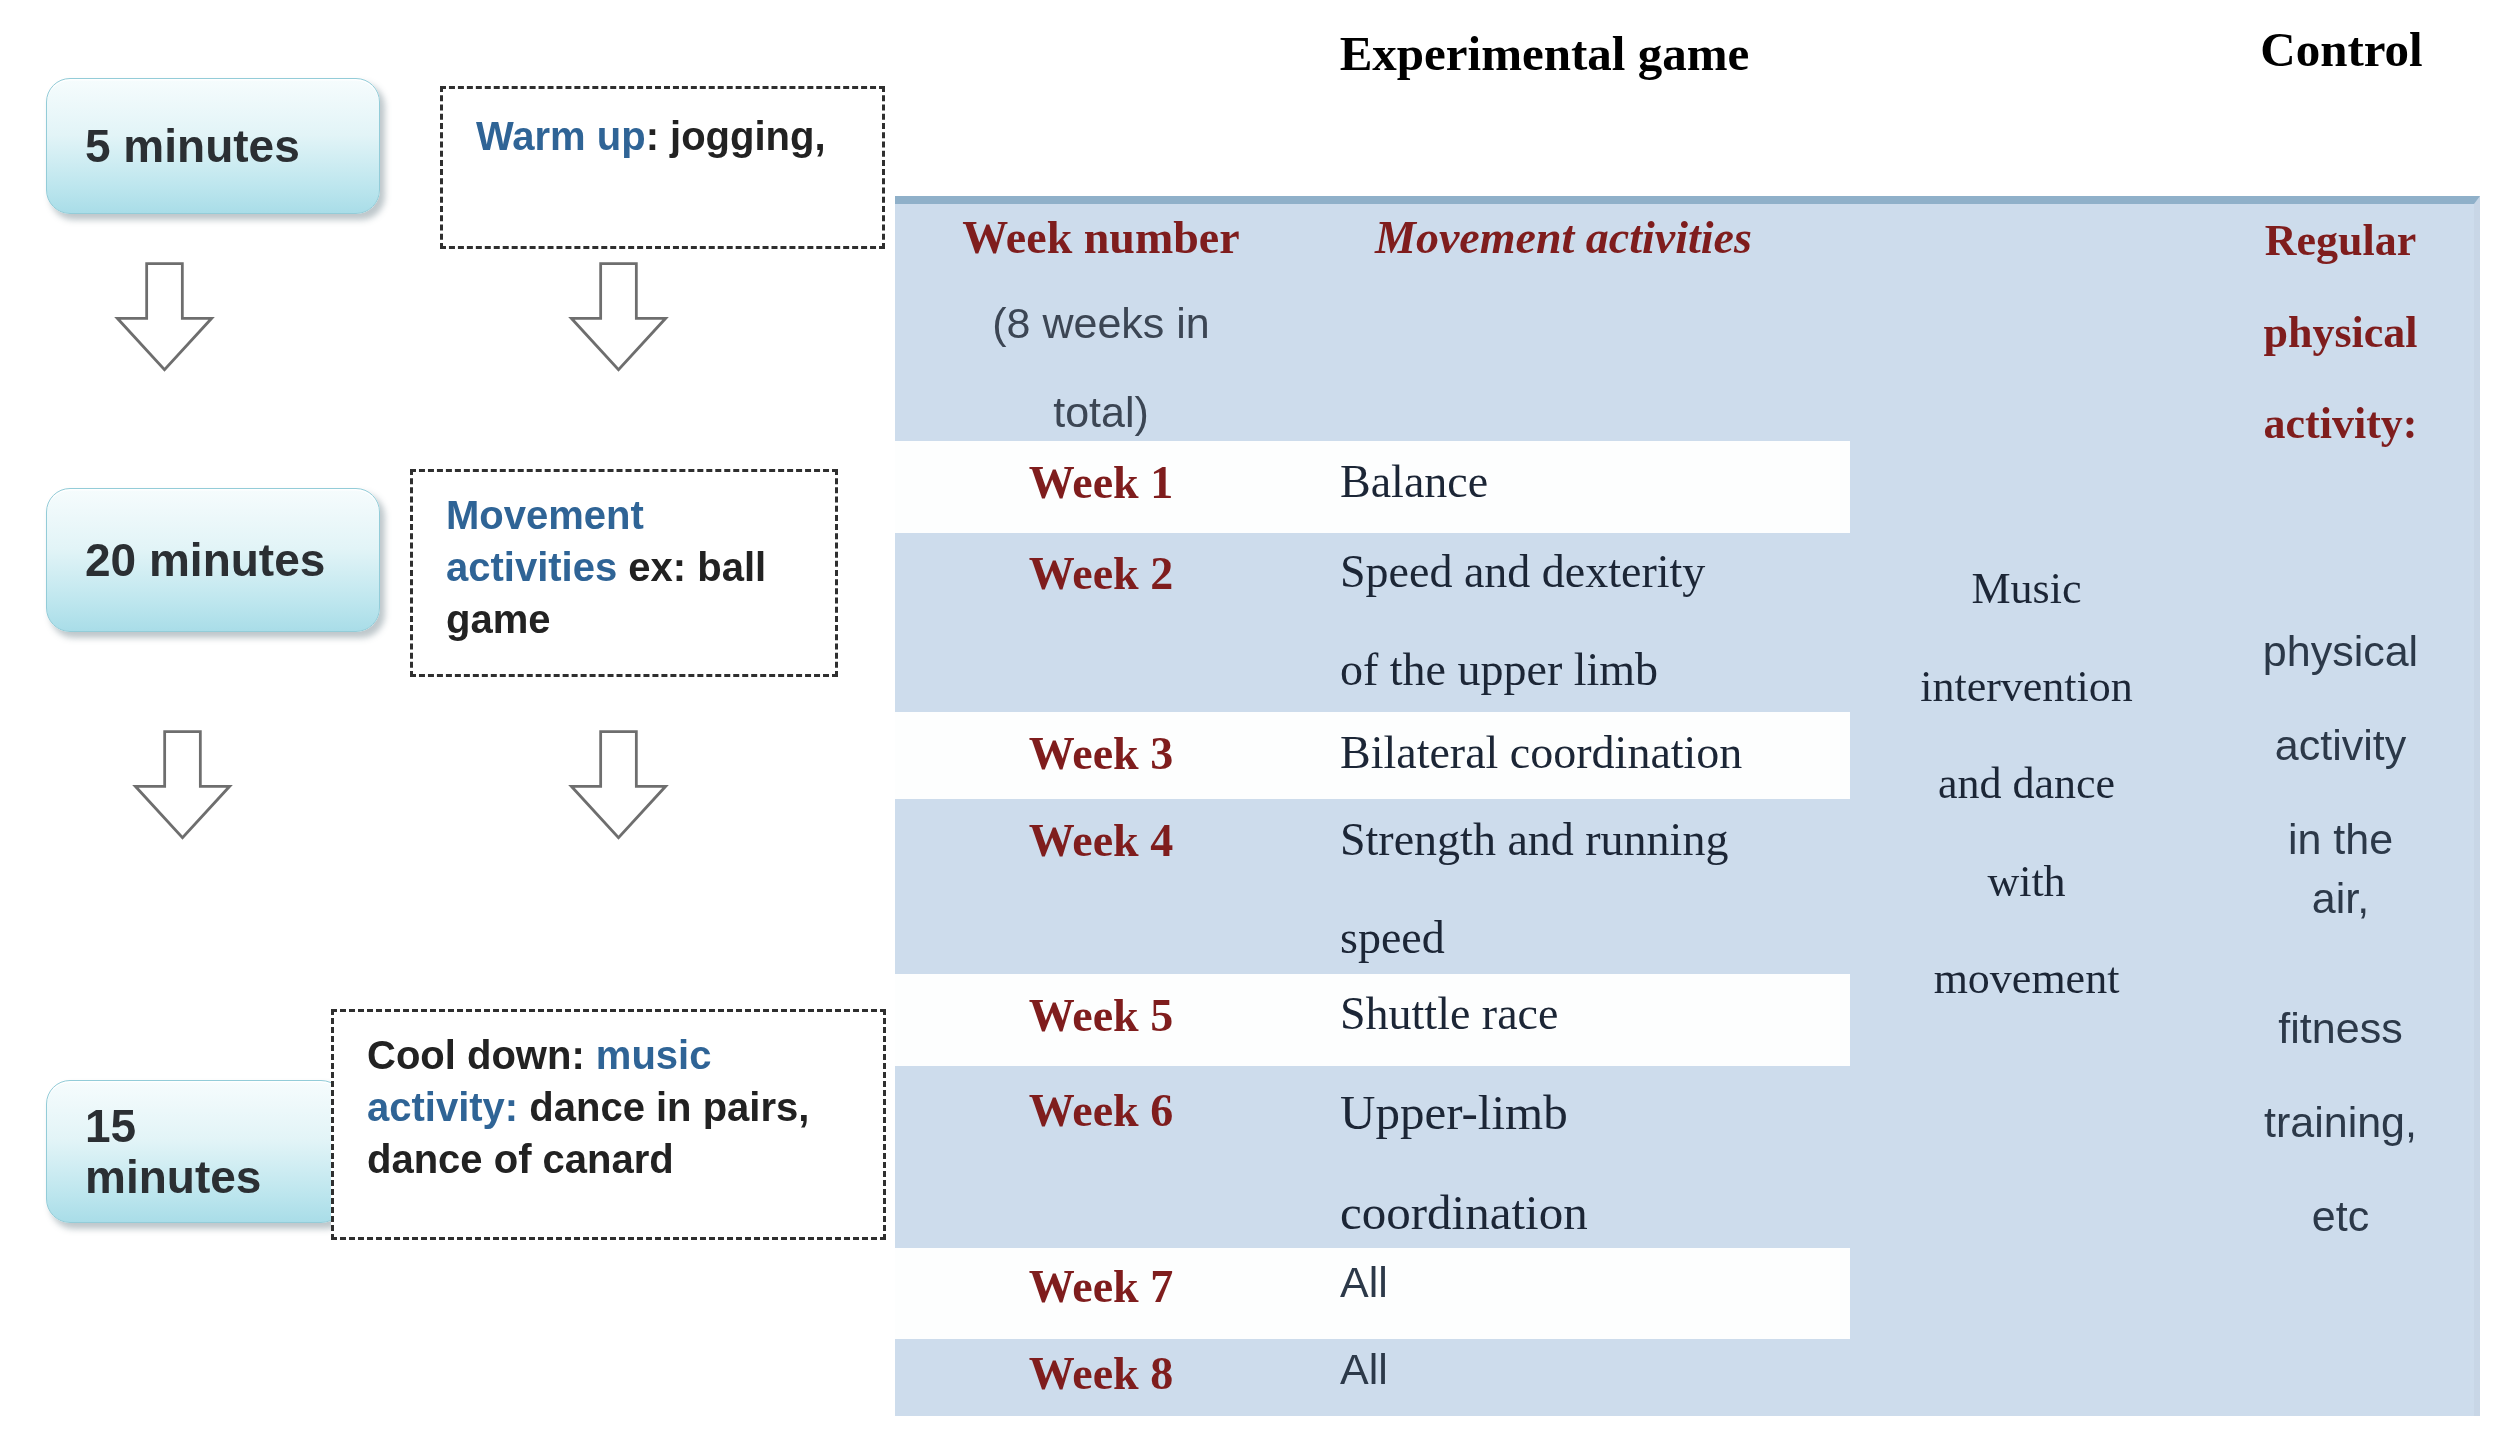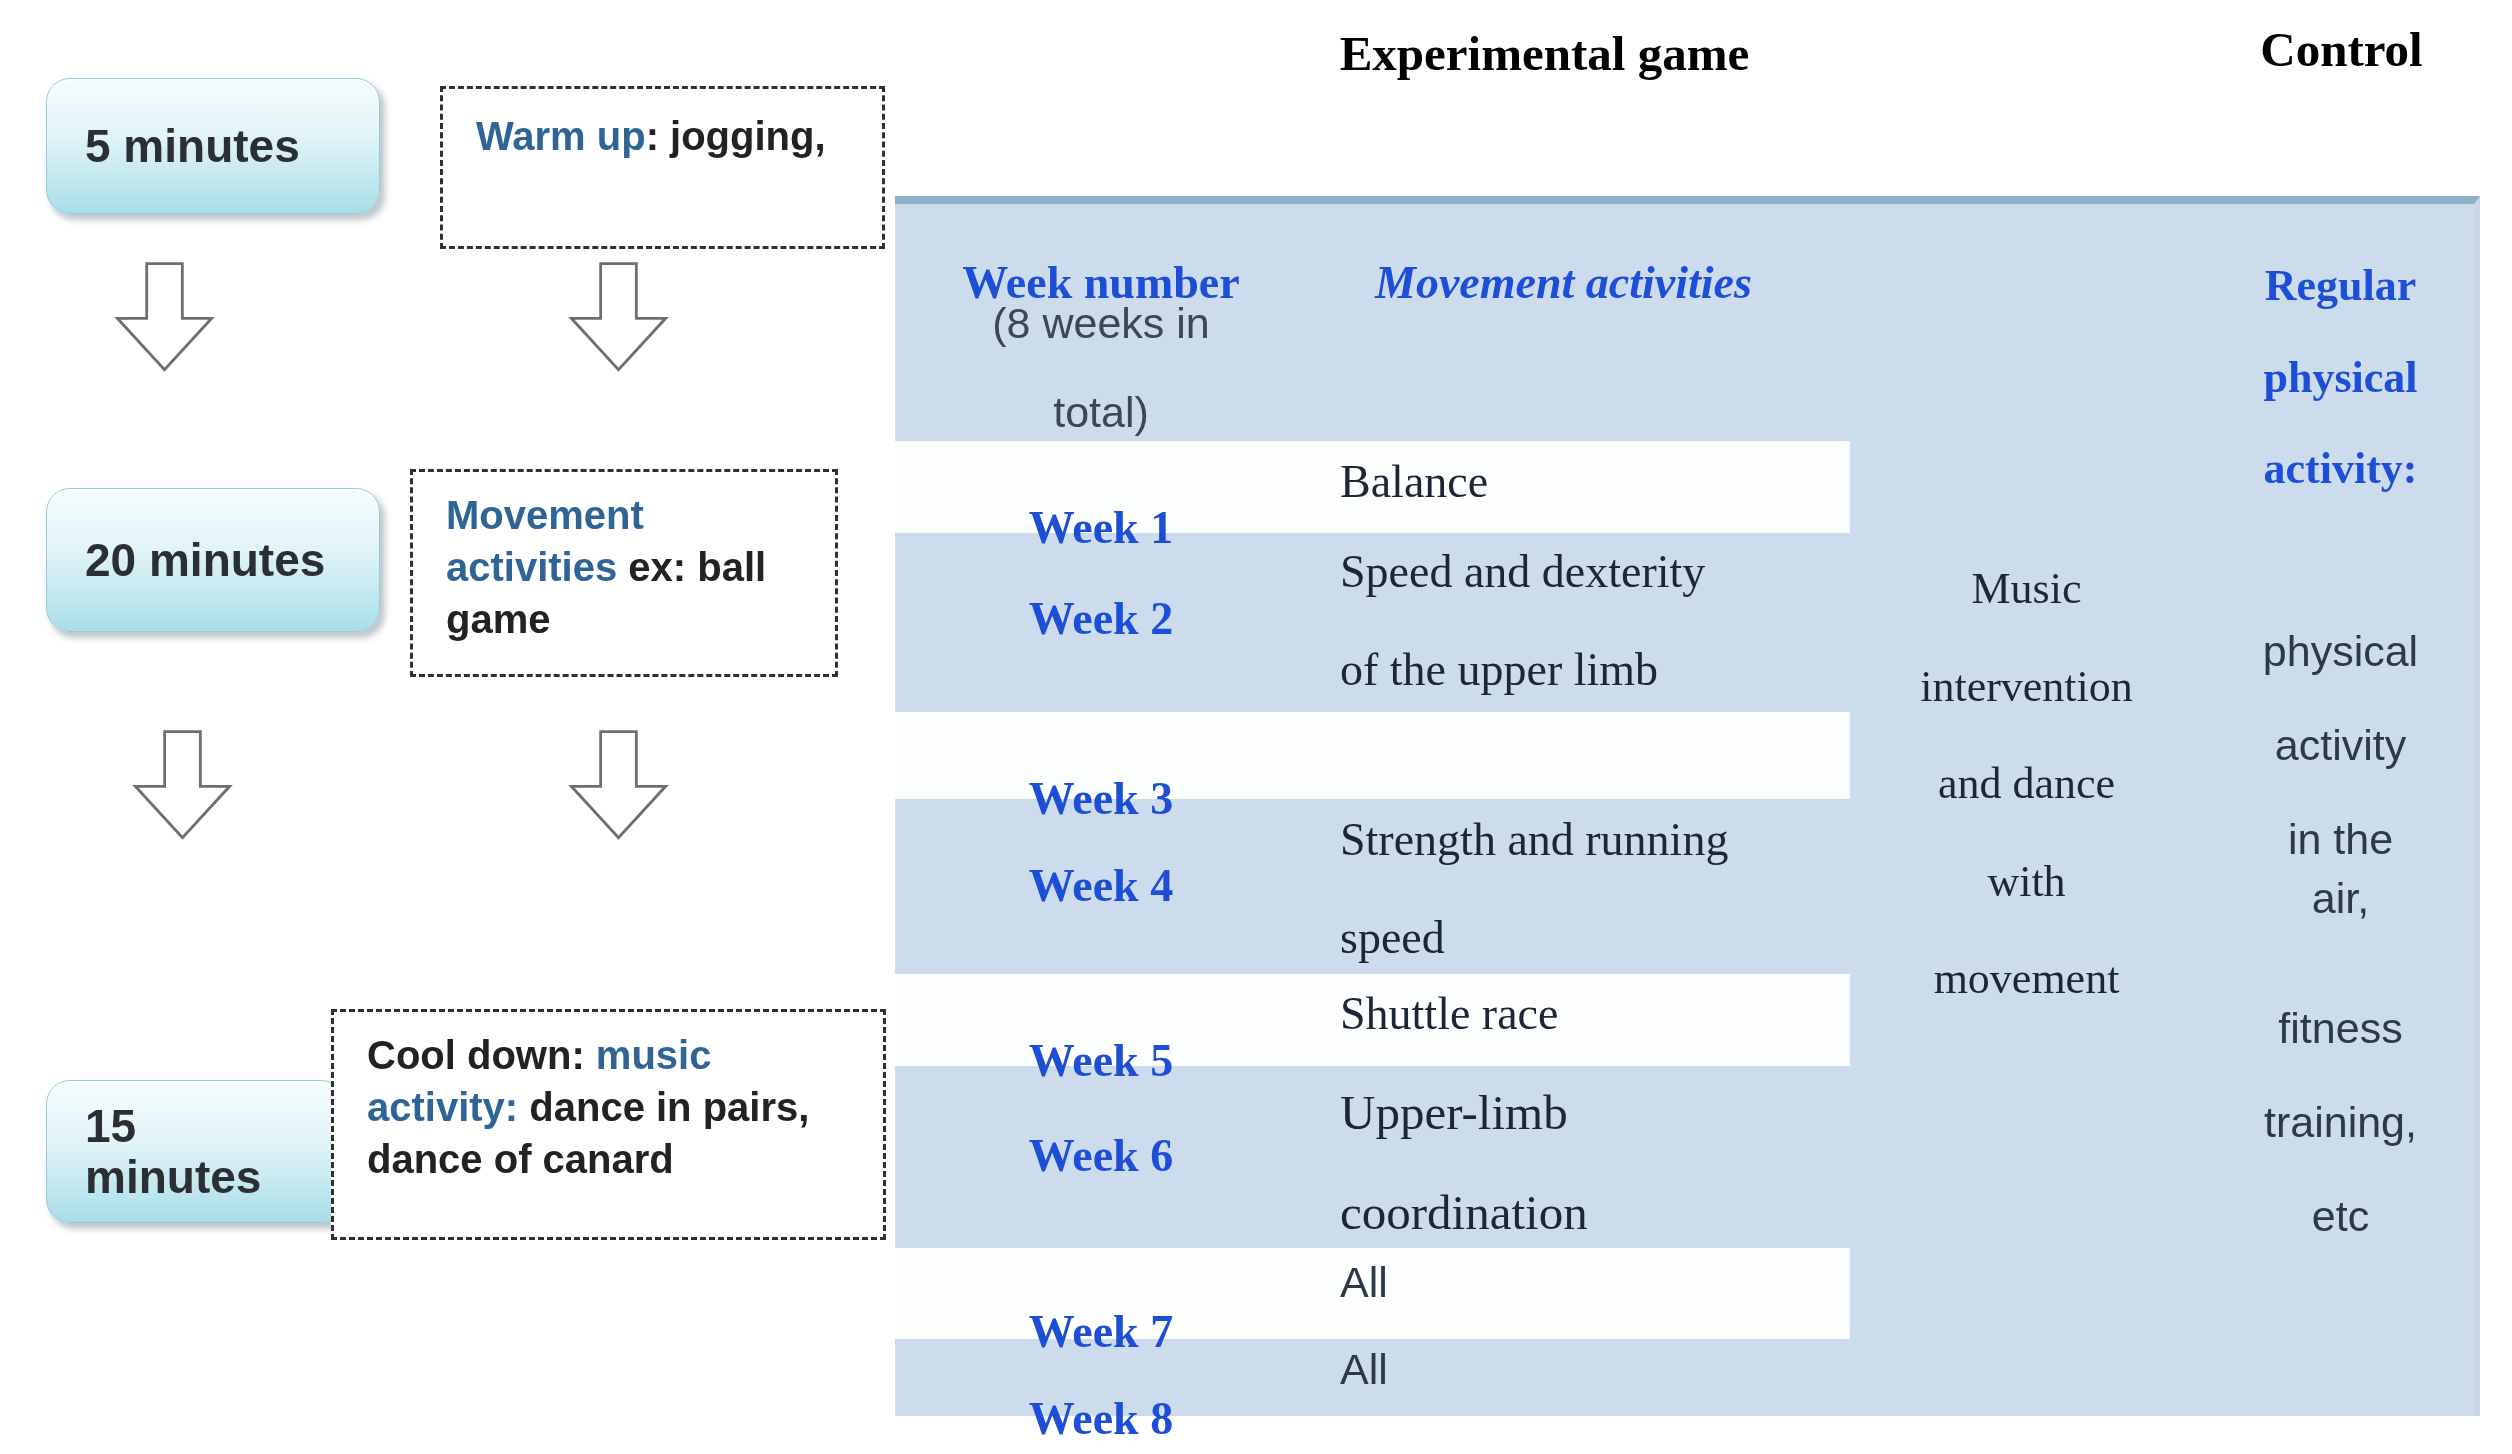--- a/index.html
+++ b/index.html
@@ -22,21 +22,21 @@
     border:3.2px dashed #2f2f2f;background:#ffffff;
     font-weight:bold;font-size:40px;line-height:52px;color:#222222;
     padding:20.6px 8px 0 33px;box-sizing:border-box;
   }
   .accent{color:#2f6496;}
   .arrow svg{display:block;}
   
   .tbl-bg{background:#cddcec;border-top:8px solid #8fb0c9;border-right:6.3px solid #c8d6e6;box-sizing:border-box;}
   .stripe{background:#fdfefe;}
   .serif{font-family:"Liberation Serif",serif;color:#1c2636;font-size:46px;}
-  .serifB{font-family:"Liberation Serif",serif;color:#1d4ed8;font-weight:bold;font-size:46px;margin-top:45px;}
+  .serifB{font-family:"Liberation Serif",serif;color:#7f1d1d;font-weight:bold;font-size:46px;}
   .title{font-family:"Liberation Serif",serif;color:#000000;font-weight:bold;font-size:49px;text-align:center;}
   .italicB{font-style:italic;}
   .sansNote{font-family:"Liberation Sans",sans-serif;color:#3c4654;font-size:43px;}
   .sansCell{font-family:"Liberation Sans",sans-serif;color:#2c3949;font-size:43px;}
   .ctr{text-align:center;}
 </style>
 </head>
 <body>
 
 <div id="canvas">
@@ -116,20 +116,21 @@
   <div class="abs serifB ctr" style="left:895px;top:727px;width:412px;">Week 3</div>
   <div class="abs serifB ctr" style="left:895px;top:814px;width:412px;">Week 4</div>
   <div class="abs serifB ctr" style="left:895px;top:989px;width:412px;">Week 5</div>
   <div class="abs serifB ctr" style="left:895px;top:1084px;width:412px;">Week 6</div>
   <div class="abs serifB ctr" style="left:895px;top:1260px;width:412px;">Week 7</div>
   <div class="abs serifB ctr" style="left:895px;top:1347px;width:412px;">Week 8</div>
 
   <div class="abs serif" style="left:1340px;top:455px;">Balance</div>
   <div class="abs serif" style="left:1340px;top:545px;">Speed and dexterity</div>
   <div class="abs serif" style="left:1340px;top:643px;">of the upper limb</div>
+  <div class="abs serif" style="left:1340px;top:726px;">Bilateral coordination</div>
   <div class="abs serif" style="left:1340px;top:813px;">Strength and running</div>
   <div class="abs serif" style="left:1340px;top:911px;">speed</div>
   <div class="abs serif" style="left:1340px;top:987px;">Shuttle race</div>
   <div class="abs serif" style="left:1340px;top:1084px;font-size:49px;">Upper-limb</div>
   <div class="abs serif" style="left:1340px;top:1184px;font-size:49px;">coordination</div>
   <div class="abs sansCell" style="left:1340px;top:1258px;">All</div>
   <div class="abs sansCell" style="left:1340px;top:1345px;">All</div>
 
   <div class="abs serif ctr" style="left:1850px;top:563px;width:353px;font-size:44px;">Music</div>
   <div class="abs serif ctr" style="left:1850px;top:661px;width:353px;font-size:44px;">intervention</div>

